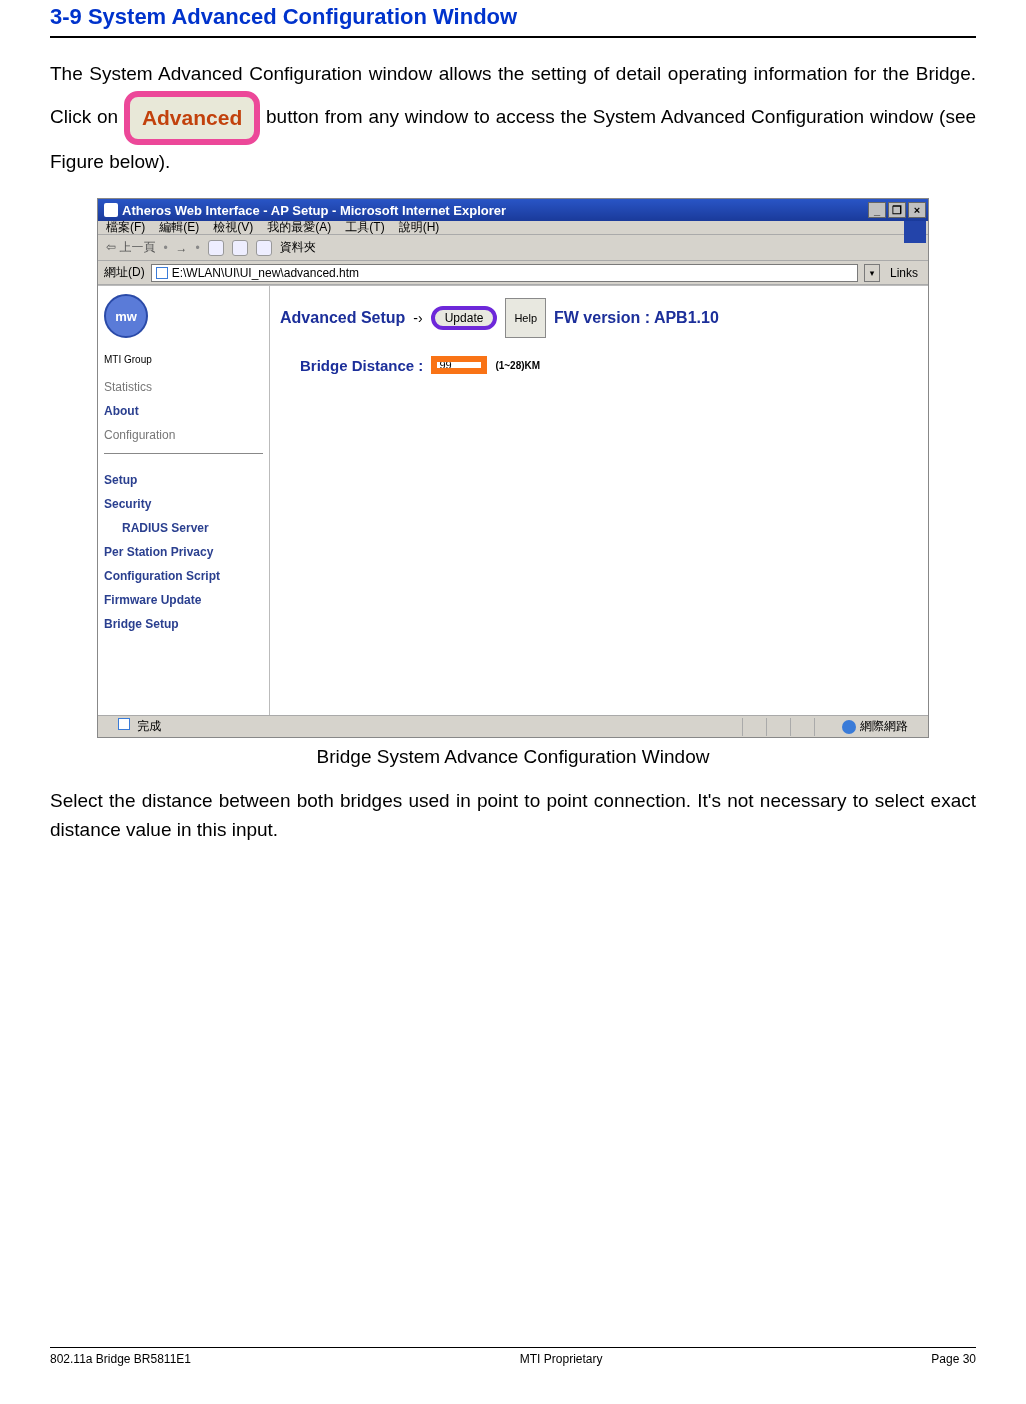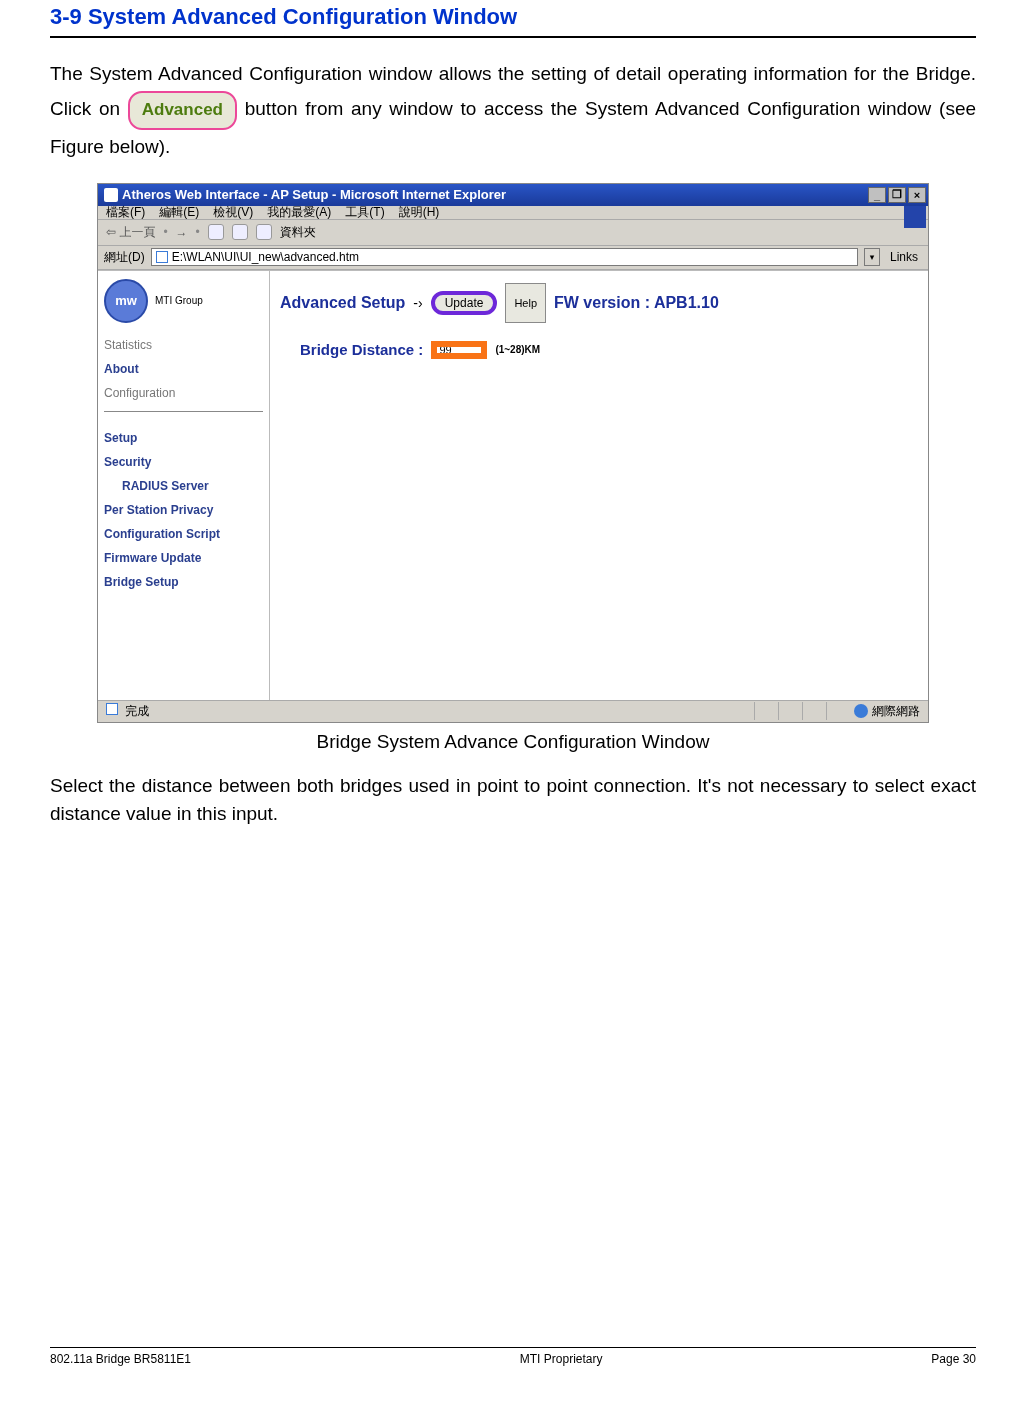--- a/index.html
+++ b/index.html
@@ -22,27 +22,27 @@
     border-bottom: 2px solid #000;
     margin-bottom: 18px;
   }
   .intro {
     line-height: 1.8;
     text-align: justify;
   }
   .intro .adv-btn {
     display: inline-block;
     background: #e8e8d8;
-    border: 2px solid #ec4899;
+    border: 6px solid #ec4899;
     border-radius: 14px;
     padding: 2px 12px;
-    font-size: 17px;
+    font-size: 21px;
     font-weight: bold;
     vertical-align: middle;
-    color: #4d7c0f;
+    color: #c2410c;
   }
 
   
   .shot-wrap { margin: 14px auto 6px auto; width: 832px; }
   .ie-window {
     width: 832px;
     border: 1px solid #888;
     background: #d6d3cc;
     font-family: Tahoma, Arial, sans-serif;
   }
@@ -124,21 +124,21 @@
     height: 430px;
     border-top: 1px solid #bbb;
   }
   .sidebar {
     width: 172px;
     border-right: 1px solid #bbb;
     padding: 8px 6px;
     font-size: 12px;
     overflow: hidden;
   }
-  .logo-row { display: flex; flex-direction: row; align-items: flex-start; gap: 7px; margin-bottom: 10px; }
+  .logo-row { display: flex; flex-direction: column; align-items: flex-start; gap: 0; margin-bottom: 10px; }
   .logo-circ {
     width: 44px; height: 44px; border-radius: 50%;
     background: #5a7bd8; border: 2px solid #2a4aa8;
     display: inline-flex; align-items: center; justify-content: center;
     color: #fff; font-size: 13px; font-weight: bold;
   }
   .logo-label { font-size: 10px; margin-top: 16px; }
   .snav { color: #2a3f8f; font-weight: 600; line-height: 24px; }
   .snav .muted { color: #777; font-weight: normal; }
   .snav .divider { border-top: 1px solid #888; margin: 6px 0; }
@@ -163,21 +163,21 @@
   .field-row { margin-top: 18px; padding-left: 20px; display: flex; align-items: center; gap: 8px; }
   .field-row .flabel { color: #1c2f9a; font-weight: bold; font-size: 15px; }
   .field-row .tin {
     width: 56px; height: 18px; border: 6px solid #f97316;
     font-size: 11px; padding: 0 2px;
   }
   .field-row .range { font-weight: bold; font-size: 10px; }
 
   .statusbar {
     display: flex; align-items: center;
-    height: 22px; padding: 0 8px; font-size: 12px;
+    height: 22px; padding: 0 20px; font-size: 12px;
     border-top: 1px solid #aaa; background: #d6d3cc;
     justify-content: space-between;
   }
   .statusbar .zone { display: flex; align-items: center; gap: 4px; }
   .statusbar .slots { display: flex; gap: 0; }
   .statusbar .slot { width: 24px; height: 18px; border-left: 1px solid #aaa; }
   .globe { width: 14px; height: 14px; border-radius: 50%; background: #3a7bd8; display: inline-block; }
 
   .caption {
     text-align: center;

